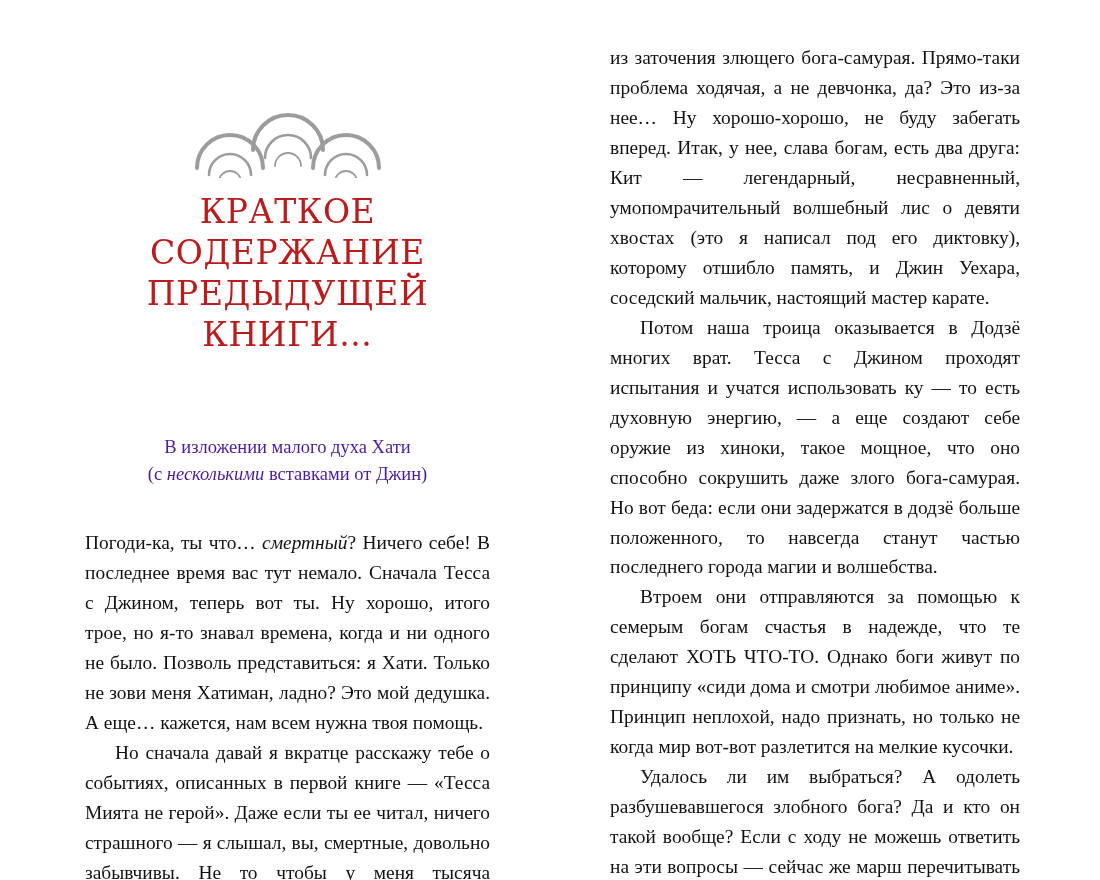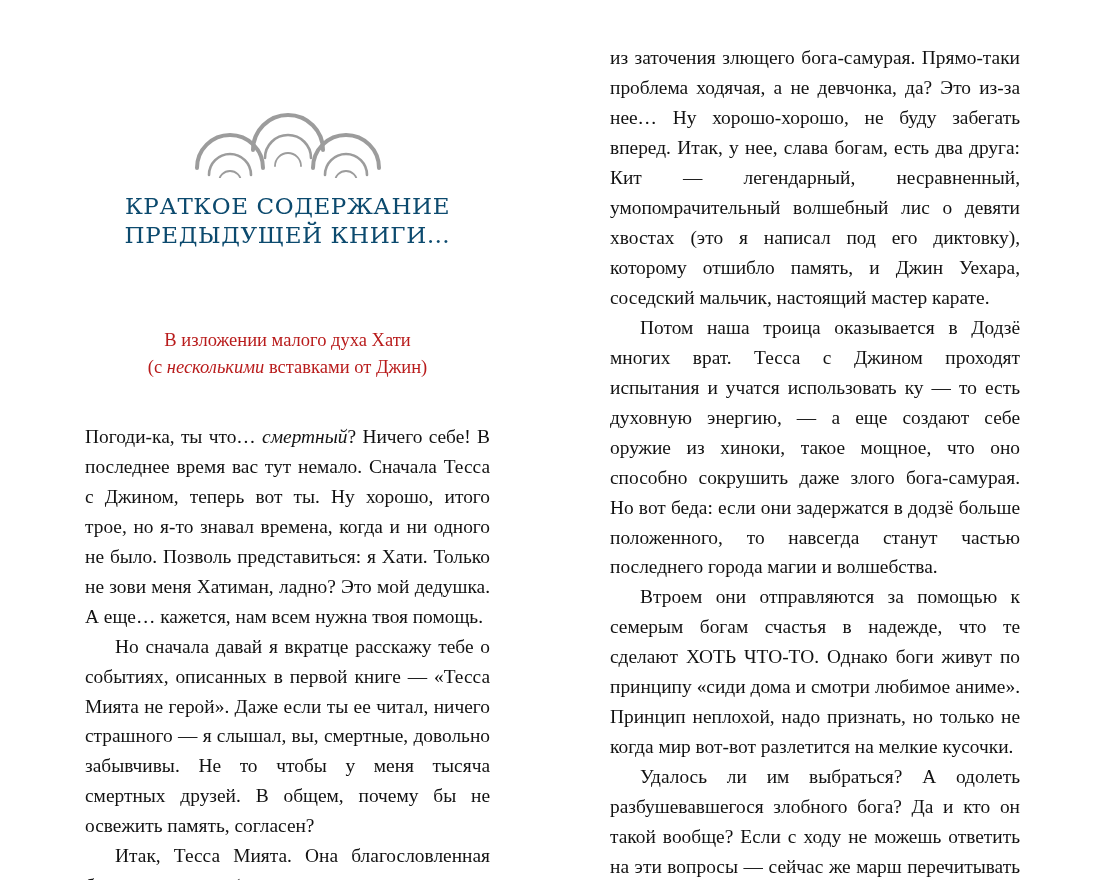--- a/index.html
+++ b/index.html
@@ -64,35 +64,35 @@
     width: 190px;
     display: block;
   }
   .ornament svg { display: block; width: 190px; height: 66px; }
 
   
   .chapter-title {
     margin: 14px 0 0 0;
     text-align: center;
     font-family: "DejaVu Serif", "Liberation Serif", serif;
-    font-size: 23px;
+    font-size: 33px;
     line-height: 1.24;
     letter-spacing: 0.6px;
     font-weight: 400;
-    color: #0c4a6e;
+    color: #b91c1c;
     white-space: pre-line;
   }
 
   
   .epigraph {
     margin: 78px 0 0 0;
     text-align: center;
     font-size: 18.5px;
     line-height: 1.48;
-    color: #b91c1c;
+    color: #4c1d95;
   }
   .epigraph .line-2 { display: block; }
   .epigraph i { font-style: italic; }
 
   
   .body-text {
     margin-top: 40px;
     font-size: 19.4px;
     line-height: 1.545;
     text-align: justify;

